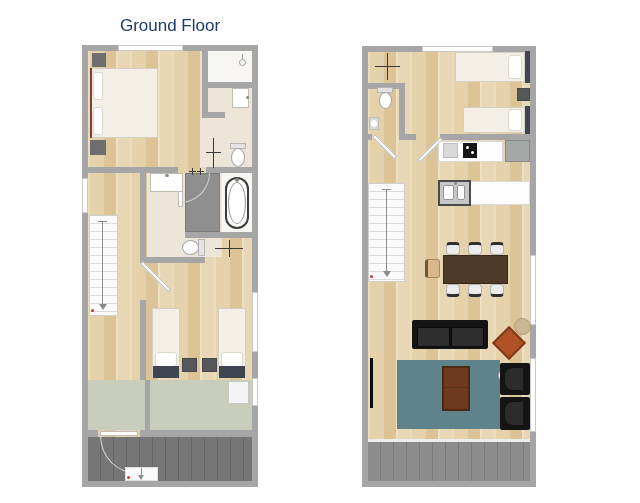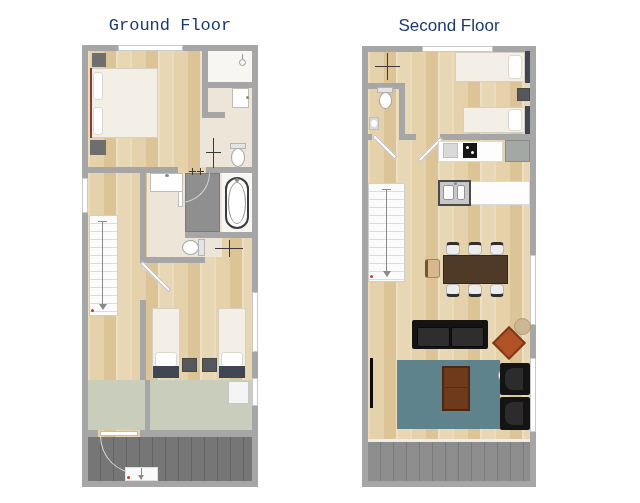--- a/index.html
+++ b/index.html
@@ -69,22 +69,21 @@
   .stable{background:#fff;border:1px solid #9a9a9a;border-radius:50%;}
   .bchair{background:#141414;border-radius:2px;}
   .bcushion{background:#2c2c2c;border-radius:8px 0 0 8px;}
   .tv{background:#0c0c0c;}
 </style>
 </head>
 <body>
 
 <div class="canvas">
 
-  <div class="floor-title" style="left:82px;width:176px;font-family:Liberation Mono, monospace;">Ground Floor</div>
-  <div class="floor-title" style="left:362px;width:174px;">Second Floor</div>
+  <div class="floor-title" style="left:82px;width:176px;">Ground Floor</div>
 
   <div class="plan" style="left:82px;top:45px;width:176px;height:442px;">
     <div class="wood" style="left:6px;top:6px;width:164px;height:430px;"></div>
 
     <div class="white-floor" style="left:126px;top:6px;width:44px;height:31px;"></div>
     <div class="tile" style="left:126px;top:43px;width:44px;height:79px;"></div>
     <div class="tile" style="left:118px;top:73px;width:8px;height:49px;"></div>
     <div class="tile" style="left:65px;top:128px;width:75px;height:84px;"></div>
     <div class="white-floor" style="left:140px;top:128px;width:30px;height:59px;"></div>
     <div class="shower" style="left:103px;top:128px;width:35px;height:59px;"></div>

